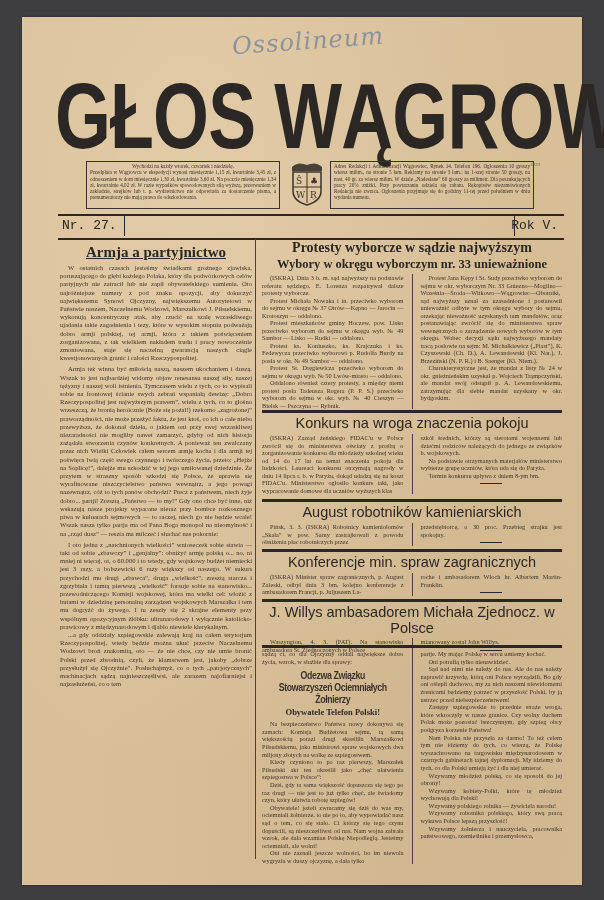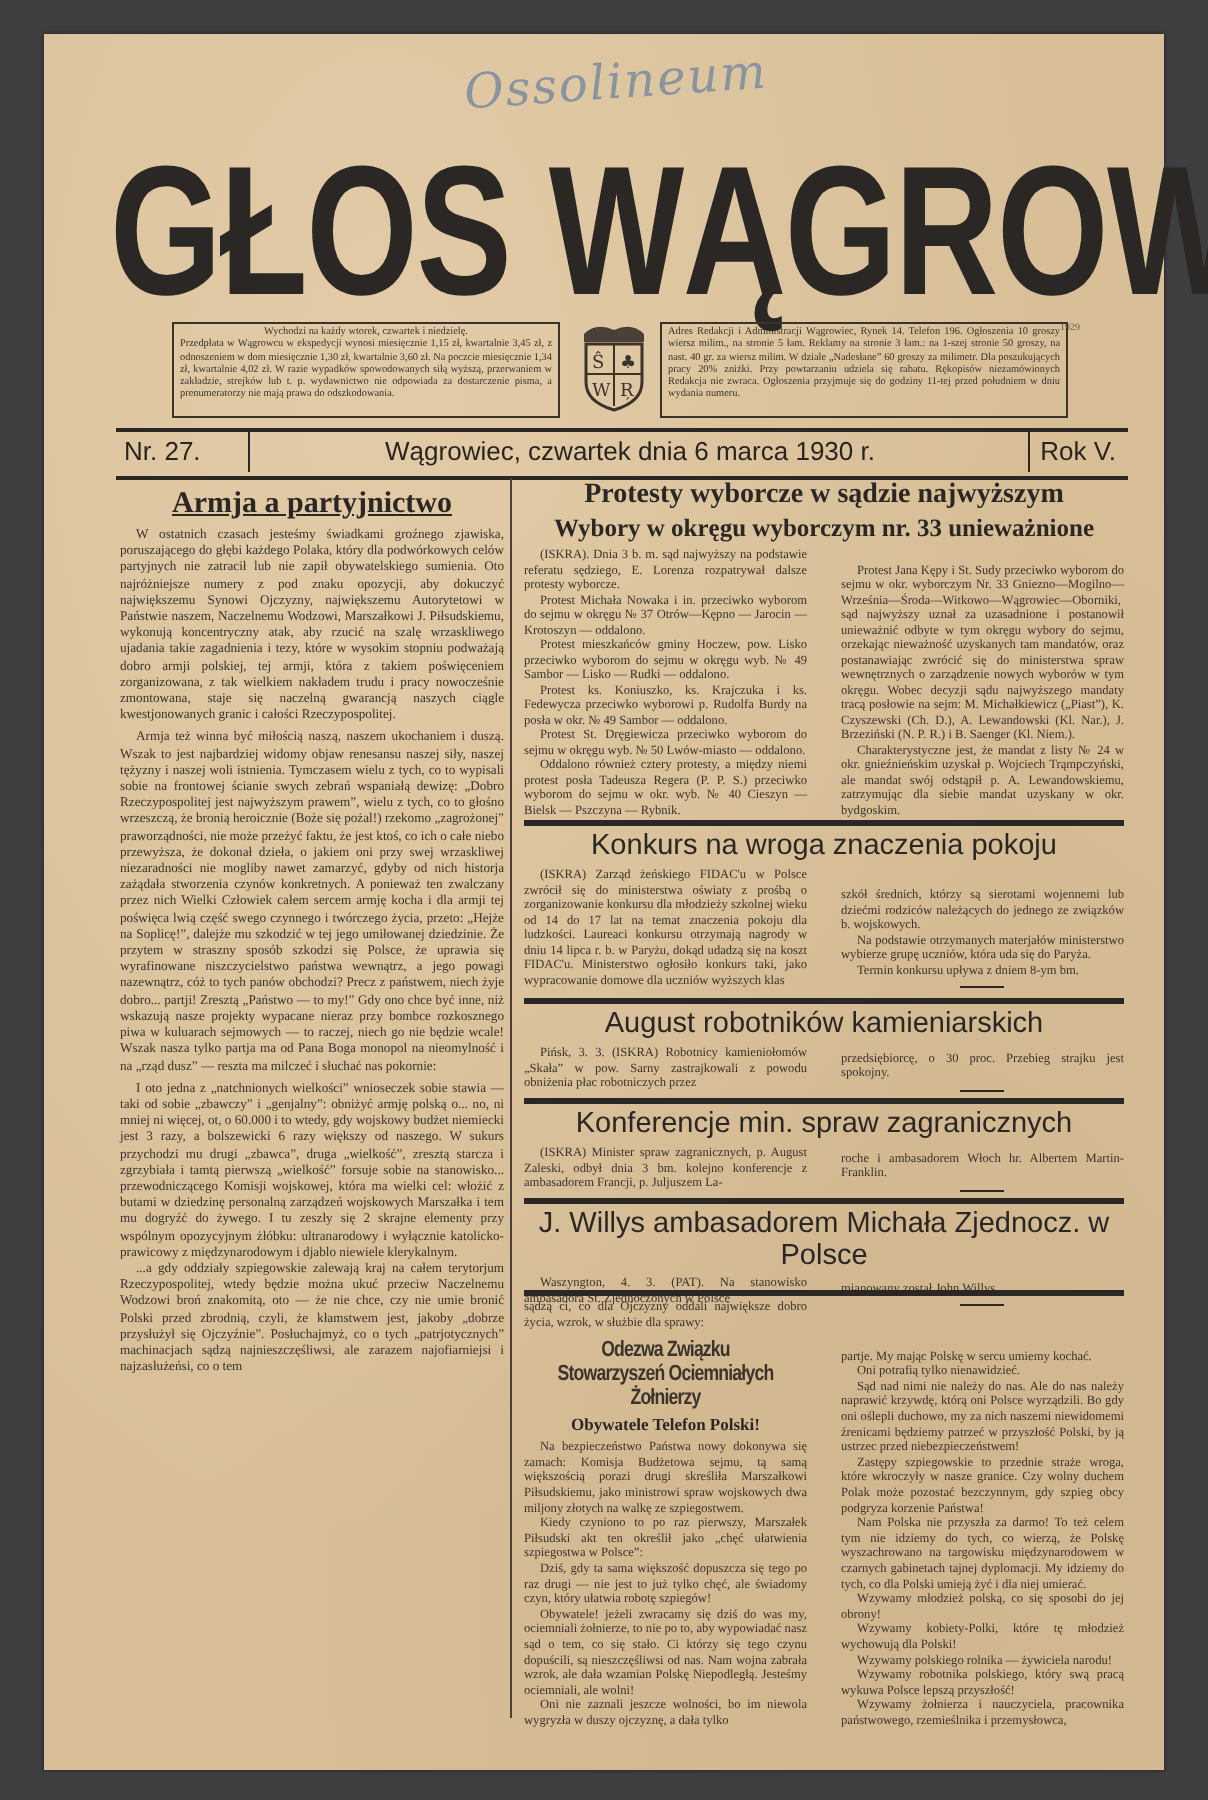--- a/index.html
+++ b/index.html
@@ -7,31 +7,31 @@
   .page{position:absolute;left:22px;top:17px;width:560px;height:868px;background:#d8bf98;box-shadow:0 0 2px #222;}
   .page:before{content:"";position:absolute;inset:0;background:radial-gradient(ellipse at 30% 20%,rgba(255,240,210,0.25),rgba(0,0,0,0) 60%),radial-gradient(ellipse at 80% 90%,rgba(120,80,40,0.08),rgba(0,0,0,0) 60%);}
   .sig{position:absolute;left:210px;top:10px;font-family:"DejaVu Serif",serif;font-style:italic;font-size:24px;color:#8a94a0;transform:rotate(-4deg);letter-spacing:1px;}
   .masthead{position:absolute;left:33px;top:53px;width:505px;height:92px;font-family:"Liberation Sans",sans-serif;font-weight:bold;font-size:92px;line-height:92px;letter-spacing:-1px;color:#2b2724;transform:scaleX(0.78);transform-origin:left top;white-space:nowrap;}
   .box{position:absolute;border:1px solid #3a332c;font-size:5.2px;line-height:6.3px;padding:1px 3px;text-align:justify;color:#3a332c;}
   .box.left{left:64px;top:144px;width:186px;height:44px;}
   .box.right{left:308px;top:144px;width:196px;height:44px;}
   .center{text-align:center;}
   .price-tag{position:absolute;left:508px;top:145px;font-size:5px;color:#6a5e50;}
   .crest{position:absolute;left:262px;top:142px;width:46px;height:48px;}
-  .dateline{position:absolute;left:36px;top:197px;width:506px;height:22px;border-top:2px solid #2b2724;border-bottom:2px solid #2b2724;font-family:Liberation Sans, sans-serif;font-size:13px;line-height:20px;}
+  .dateline{position:absolute;left:36px;top:197px;width:506px;height:22px;border-top:2px solid #2b2724;border-bottom:2px solid #2b2724;font-family:Liberation Mono, monospace;font-size:13px;line-height:20px;}
   .dateline .nr{position:absolute;left:4px;top:0;}
   .dateline .dt{position:absolute;left:72px;width:370px;text-align:center;top:0;}
   .dateline .rok{position:absolute;right:6px;top:0;}
   .dateline .sep1{position:absolute;left:66px;top:0;height:20px;border-left:1px solid #2b2724;}
   .dateline .sep2{position:absolute;left:456px;top:0;height:20px;border-left:1px solid #2b2724;}
   .col-left{position:absolute;left:38px;top:222px;width:192px;height:620px;}
   .vsep{position:absolute;left:233px;top:222px;height:620px;border-left:1px solid #4a4038;}
   .h-serif{font-family:"Liberation Serif",serif;font-weight:bold;text-align:center;color:#2b2724;}
   .h-sans{font-family:"Liberation Sans",sans-serif;text-align:center;color:#2b2724;}
-  .body-txt{font-size:6.6px;line-height:8.2px;text-align:justify;color:#3b332c;align-items:flex-end;}
+  .body-txt{font-size:6.6px;line-height:8.2px;text-align:justify;color:#3b332c;}
   .body-txt p{margin:0;text-indent:8px;}
   .rule{position:absolute;border-top:3px solid #2b2724;}
   .art{position:absolute;}
   .two{display:flex;gap:8px;}
   .two > div{flex:1;}
   .two .mid{flex:0 0 1px;background:#4a4038;}
   .short-rule{width:22px;border-top:1px solid #2b2724;margin:4px auto 0;}
   .ornament-h{font-family:"Liberation Sans",sans-serif;font-weight:bold;font-size:11px;letter-spacing:-0.5px;transform:scaleX(0.8);text-align:center;}
 </style>
 </head>
@@ -58,21 +58,20 @@
     <text x="12" y="39" font-size="9" fill="#3a332c" font-family="DejaVu Serif, serif">W</text>
     <text x="26" y="39" font-size="9" fill="#3a332c" font-family="DejaVu Serif, serif">Ŗ</text>
   </svg>
 
   <div class="box right">Adres Redakcji i Administracji Wągrowiec, Rynek 14. Telefon 196. Ogłoszenia 10 groszy wiersz milim., na stronie 5 łam. Reklamy na stronie 3 łam.: na 1-szej stronie 50 groszy, na nast. 40 gr. za wiersz milim. W dziale „Nadesłane” 60 groszy za milimetr. Dla poszukujących pracy 20% zniżki. Przy powtarzaniu udziela się rabatu. Rękopisów niezamówionych Redakcja nie zwraca. Ogłoszenia przyjmuje się do godziny 11-tej przed południem w dniu wydania numeru.</div>
   <div class="price-tag">1929</div>
 
   <div class="dateline">
     <span class="nr">Nr. 27.</span>
     <span class="sep1"></span>
-    <span class="dt">Wągrowiec, czwartek dnia 6 marca 1930 r.</span>
     <span class="sep2"></span>
     <span class="rok">Rok V.</span>
   </div>
 
   <div class="col-left">
     <div class="h-serif" style="font-size:15px;line-height:20px;margin-top:3px;text-decoration:underline;">Armja a partyjnictwo</div>
     <div class="body-txt" style="margin-top:2px;">
       <p>W ostatnich czasach jesteśmy świadkami groźnego zjawiska, poruszającego do głębi każdego Polaka, który dla podwórkowych celów partyjnych nie zatracił lub nie zapił obywatelskiego sumienia. Oto najróżniejsze numery z pod znaku opozycji, aby dokuczyć największemu Synowi Ojczyzny, największemu Autorytetowi w Państwie naszem, Naczelnemu Wodzowi, Marszałkowi J. Piłsudskiemu, wykonują koncentryczny atak, aby rzucić na szalę wrzaskliwego ujadania takie zagadnienia i tezy, które w wysokim stopniu podważają dobro armji polskiej, tej armji, która z takiem poświęceniem zorganizowana, z tak wielkiem nakładem trudu i pracy nowocześnie zmontowana, staje się naczelną gwarancją naszych ciągle kwestjonowanych granic i całości Rzeczypospolitej.</p>
       <p style="margin-top:3px">Armja też winna być miłością naszą, naszem ukochaniem i duszą. Wszak to jest najbardziej widomy objaw renesansu naszej siły, naszej tężyzny i naszej woli istnienia. Tymczasem wielu z tych, co to wypisali sobie na frontowej ścianie swych zebrań wspaniałą dewizę: „Dobro Rzeczypospolitej jest najwyższym prawem”, wielu z tych, co to głośno wrzeszczą, że bronią heroicznie (Boże się pożal!) rzekomo „zagrożonej” praworządności, nie może przeżyć faktu, że jest ktoś, co ich o całe niebo przewyższa, że dokonał dzieła, o jakiem oni przy swej wrzaskliwej niezaradności nie mogliby nawet zamarzyć, gdyby od nich historja zażądała stworzenia czynów konkretnych. A ponieważ ten zwalczany przez nich Wielki Człowiek całem sercem armję kocha i dla armji tej poświęca lwią część swego czynnego i twórczego życia, przeto: „Hejże na Soplicę!”, dalejże mu szkodzić w tej jego umiłowanej dziedzinie. Że przytem w straszny sposób szkodzi się Polsce, że uprawia się wyrafinowane niszczycielstwo państwa wewnątrz, a jego powagi nazewnątrz, cóż to tych panów obchodzi? Precz z państwem, niech żyje dobro... partji! Zresztą „Państwo — to my!” Gdy ono chce być inne, niż wskazują nasze projekty wypacane nieraz przy bombce rozkosznego piwa w kuluarach sejmowych — to raczej, niech go nie będzie wcale! Wszak nasza tylko partja ma od Pana Boga monopol na nieomylność i na „rząd dusz” — reszta ma milczeć i słuchać nas pokornie:</p>
       <p style="margin-top:3px">I oto jedna z „natchnionych wielkości” wnioseczek sobie stawia — taki od sobie „zbawczy” i „genjalny”: obniżyć armję polską o... no, ni mniej ni więcej, ot, o 60.000 i to wtedy, gdy wojskowy budżet niemiecki jest 3 razy, a bolszewicki 6 razy większy od naszego. W sukurs przychodzi mu drugi „zbawca”, druga „wielkość”, zresztą starcza i zgrzybiała i tamtą pierwszą „wielkość” forsuje sobie na stanowisko... przewodniczącego Komisji wojskowej, która ma wielki cel: włożić z butami w dziedzinę personalną zarządzeń wojskowych Marszałka i tem mu dogryźć do żywego. I tu zeszły się 2 skrajne elementy przy wspólnym opozycyjnym żłóbku: ultranarodowy i wyłącznie katolicko-prawicowy z międzynarodowym i djablo niewiele klerykalnym.</p>

